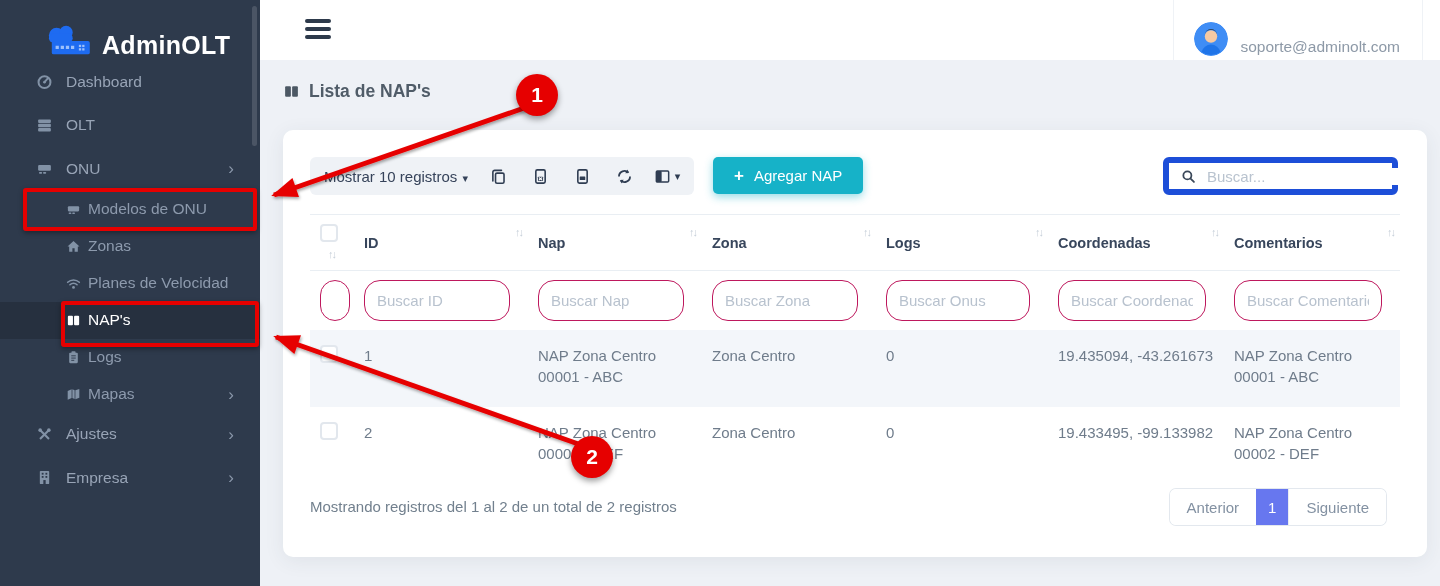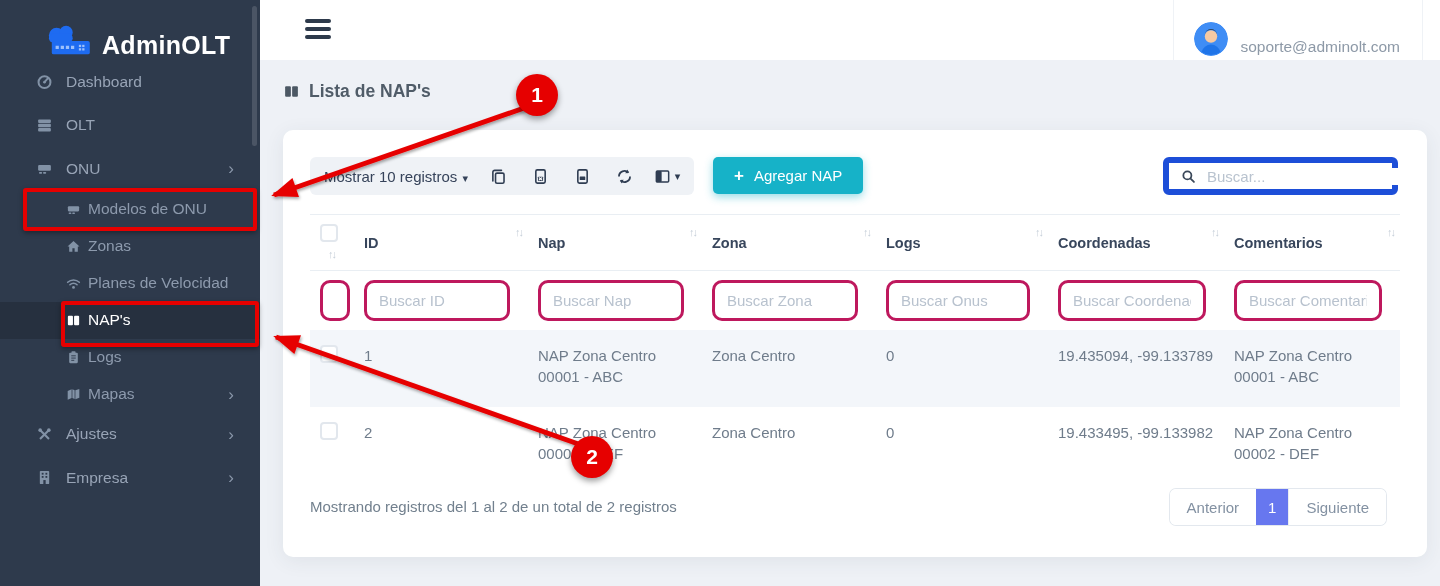--- a/index.html
+++ b/index.html
@@ -63,21 +63,21 @@
   .searchbox svg{width:15px;height:15px;color:#3a4759;flex:0 0 15px;}
   .searchbox input{border:none;outline:none;flex:1;margin-left:11px;font-size:15px;font-family:inherit;color:var(--txt-gray);}
   .searchbox input::placeholder{color:#b9c3cf;}
 
   
   table.nap{position:absolute;left:27px;top:84px;width:1090px;border-collapse:collapse;table-layout:fixed;}
   table.nap th{text-align:left;font-size:14.5px;font-weight:bold;color:#38465c;padding:9px 10px;border-top:1px solid var(--line);border-bottom:1px solid var(--line);position:relative;}
   .sort{position:absolute;right:6px;top:11px;font-size:11px;color:#c6cfd9;letter-spacing:-2px;}
   th.selcol .sort{position:static;margin-left:8px;}
   .filter-row td{padding:9px 18px 9px 10px;}
-  .filter-row input{width:100%;height:41px;border:3px solid #be185d;border-radius:10px;padding:0 12px;font-size:15px;font-family:inherit;color:var(--txt-gray);outline:none;background:#fff;}
+  .filter-row input{width:100%;height:41px;border:1px solid #be185d;border-radius:16px;padding:0 12px;font-size:15px;font-family:inherit;color:var(--txt-gray);outline:none;background:#fff;}
   .filter-row input::placeholder{color:#b8c2ce;}
   .filter-row td.selcol{padding-right:0;}
   .filter-row td.selcol input{width:30px;padding:0;}
   table.nap tbody td{font-size:15px;color:var(--txt-gray);padding:15px 10px 20px;line-height:21px;vertical-align:top;}
   table.nap tbody tr.odd{background:#f3f6fa;}
   .cbx{width:18px;height:18px;border:2px solid #e2e7ed;border-radius:4px;background:#fff;display:inline-block;cursor:pointer;}
 
   
   .card-footer{position:absolute;left:27px;right:29px;top:346px;height:60px;}
   .summary{position:absolute;left:0;top:22px;font-size:15px;color:#72808e;}
@@ -384,21 +384,21 @@
             <td><input type="text" placeholder="Buscar Comentarios" style=""></td>
           </tr>
       </thead>
       <tbody id="table-body">
           <tr class="odd">
             <td><span class="cbx"></span></td>
             <td>1</td>
             <td>NAP Zona Centro 00001 - ABC</td>
             <td>Zona Centro</td>
             <td>0</td>
-            <td>19.435094, -99.133789</td>
+            <td>19.435094, -43.261673</td>
             <td>NAP Zona Centro 00001 - ABC</td>
           </tr>
           <tr class="even">
             <td><span class="cbx"></span></td>
             <td>2</td>
             <td>NAP Zona Centro 00002 - DEF</td>
             <td>Zona Centro</td>
             <td>0</td>
             <td>19.433495, -99.133982</td>
             <td>NAP Zona Centro 00002 - DEF</td>

